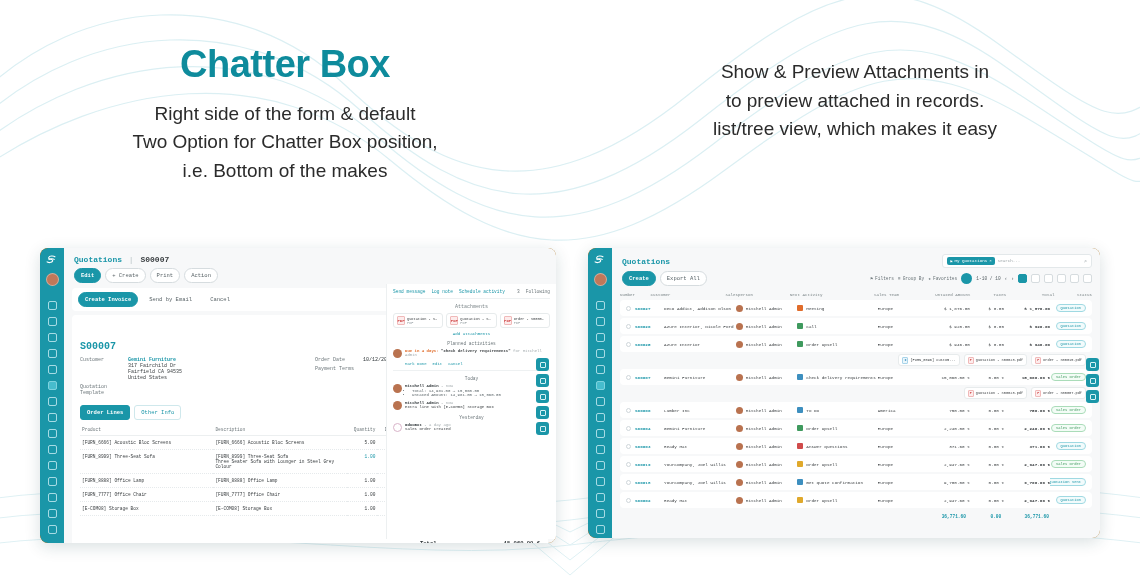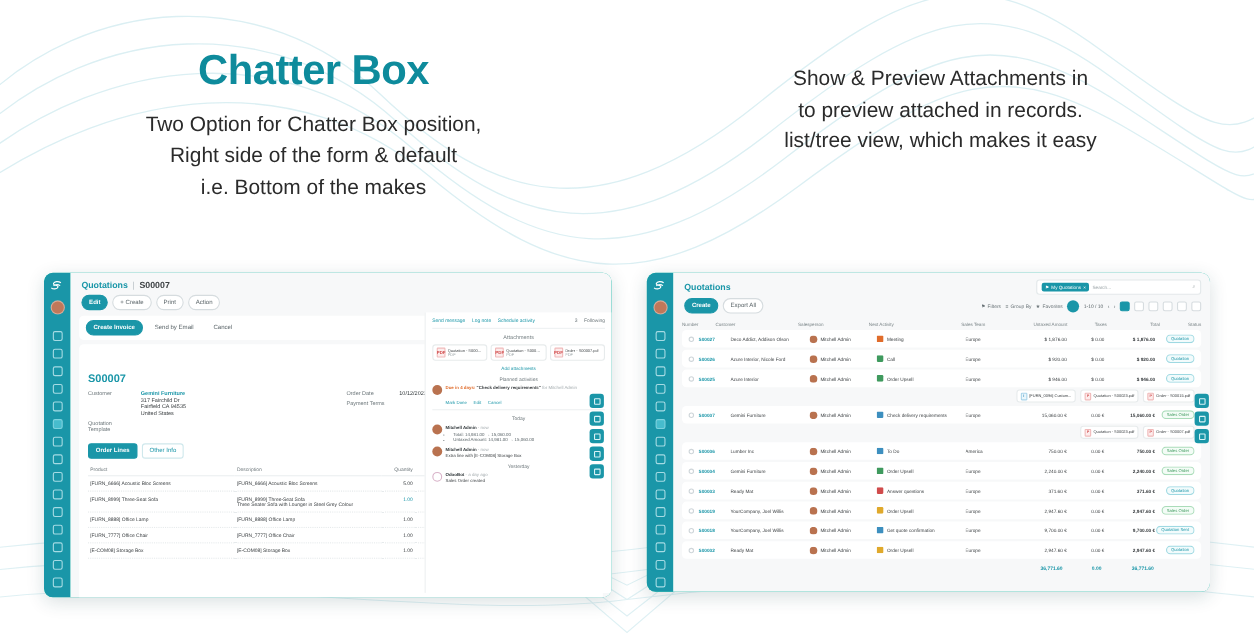--- a/index.html
+++ b/index.html
@@ -13,22 +13,22 @@
 
   
   .headlines { position: absolute; top: 0; left: 0; width: 1140px; height: 215px; z-index: 3;
                display: flex; }
   .col { width: 570px; text-align: center; padding-top: 44px; }
   .col h1 { color: #0e8b9c; font-size: 38px; font-weight: 700; letter-spacing: -0.5px; line-height: 1.1; }
   .col .sub { margin-top: 14px; color: #2b2b2b; font-size: 19px; line-height: 1.5; font-weight: 400; }
   .col .sub span { display: block; }
 
   
-  .win { position: absolute; background: #14b8a6; border-radius: 8px;
-         box-shadow: 0 4px 16px rgba(20,60,70,.16); overflow: hidden; z-index: 4; }
+  .win { position: absolute; background: #a16207; border-radius: 8px;
+         box-shadow: 0 4px 16px rgba(20,60,70,.16); overflow: hidden; z-index: 4; font-family: Liberation Mono, monospace; }
   .win-left  { left: 40px;  top: 248px; width: 516px; height: 295px; }
   .win-right { left: 588px; top: 248px; width: 512px; height: 290px; }
 
   .rail { position: absolute; left: 0; top: 0; bottom: 0; width: 24px; background: #1a96a8;
           border-radius: 8px 0 0 8px; display: flex; flex-direction: column; align-items: center;
           padding-top: 5px; gap: 4px; }
   .rail .logo { width: 16px; height: 16px; color: #fff; }
   .rail .av { width: 13px; height: 13px; border-radius: 50%; background:#c0785a;
               border: 1.5px solid #ffffff60; margin-bottom: 8px; }
   .rail .ico { width: 9px; height: 9px; border-radius: 2px; border: 1px solid #bfe8ee;
@@ -197,22 +197,22 @@
     <path d="M455 470 L 570 560 L 685 470"></path>
     <path d="M480 487 L 570 545 L 660 487"></path>
     <path d="M505 500 L 570 532 L 635 500"></path>
   </g>
 </svg>
 
 <div class="headlines">
   <div class="col">
     <h1>Chatter Box</h1>
     <div class="sub">
+      <span>Right side of the form &amp; default</span>
       <span>Two Option for Chatter Box position,</span>
-      <span>Right side of the form &amp; default</span>
       <span>i.e. Bottom of the makes</span>
     </div>
   </div>
   <div class="col">
     <div class="sub">
       <span>Show &amp; Preview Attachments in</span>
       <span>to preview attached in records.</span>
       <span>list/tree view, which makes it easy</span>
     </div>
   </div>

